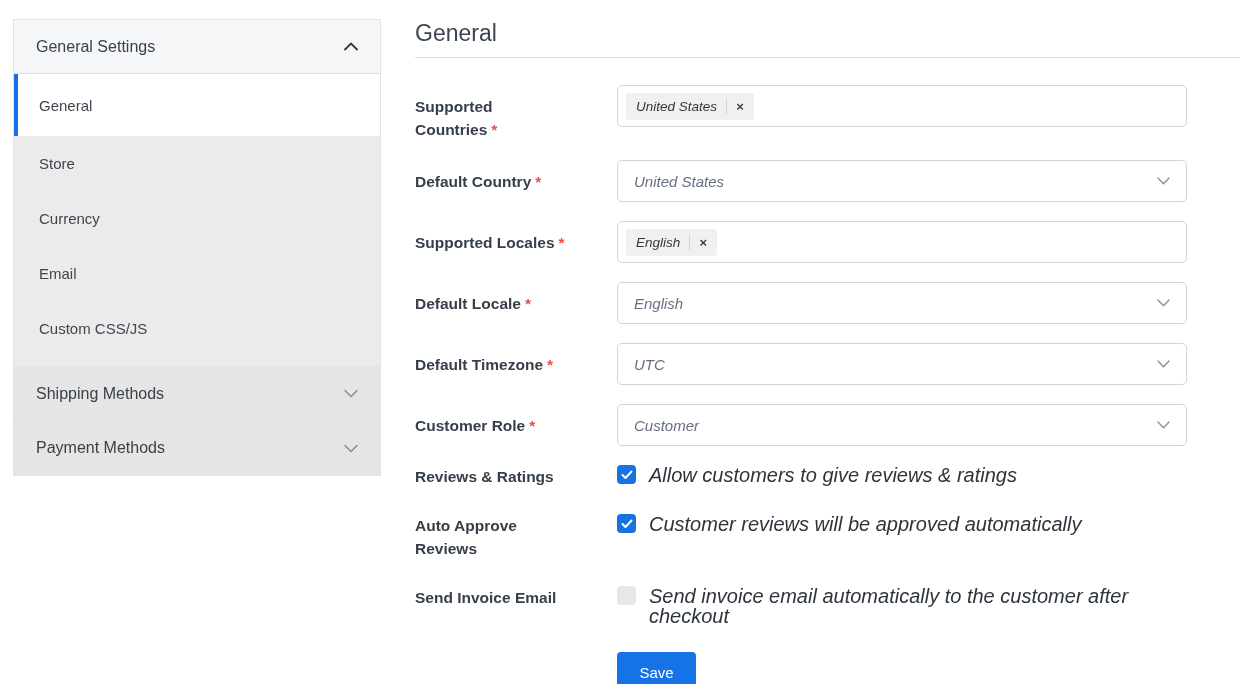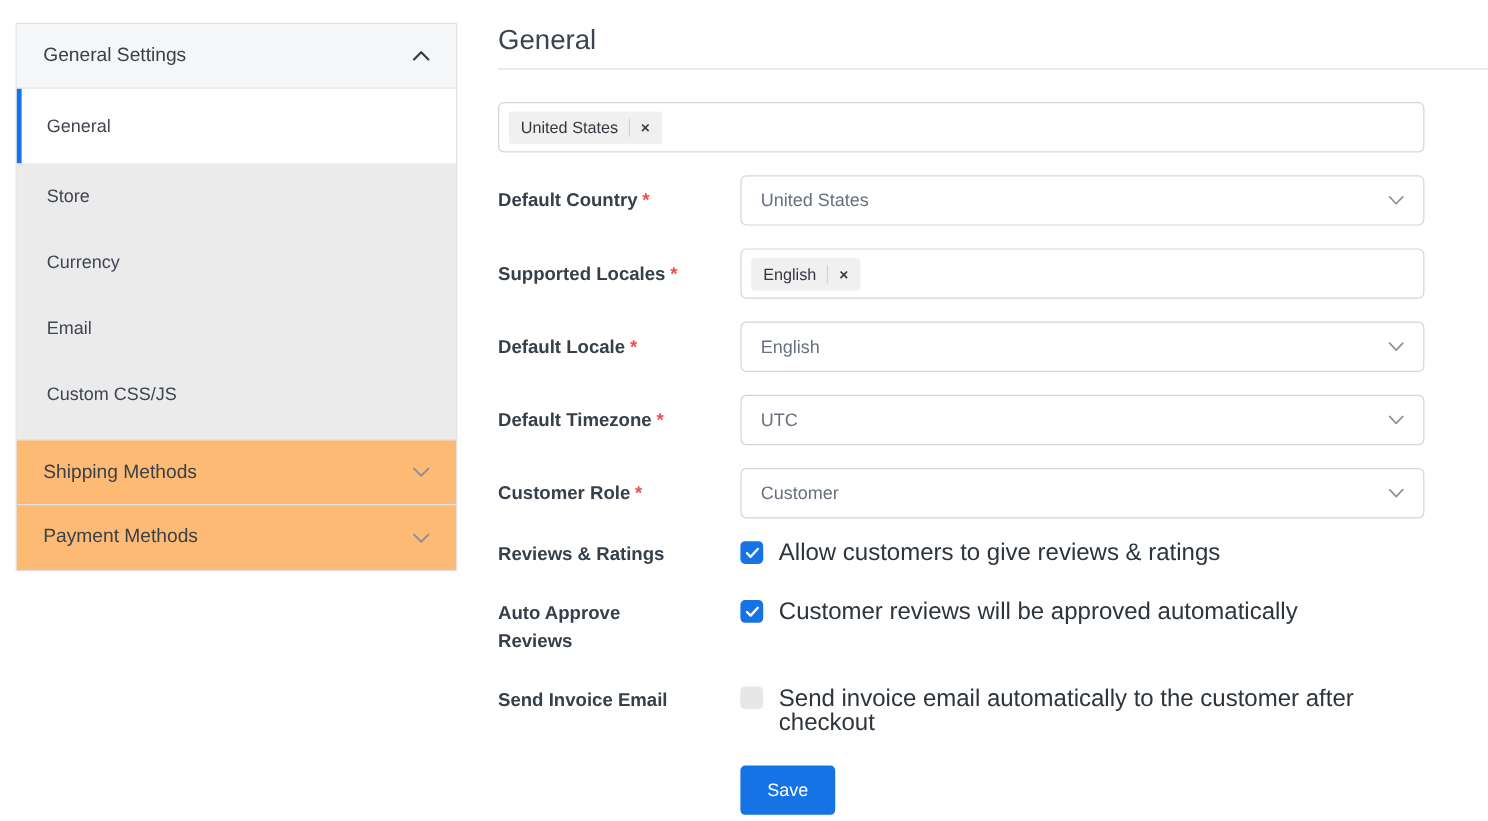--- a/index.html
+++ b/index.html
@@ -11,21 +11,21 @@
 
   
   .sidebar {
     position: absolute; left: 13px; top: 19px; width: 368px;
     border: 1px solid #e2e2e2; background: #fff;
   }
   .sidebar > * { border-bottom: 1px solid #e2e2e2; }
   .sidebar > *:last-child { border-bottom: none; }
   .group-header {
     height: 54px; display: flex; align-items: center; justify-content: space-between;
-    padding: 0 22px; font-size: 16px; color: #3a4149; background: #fdba74; cursor: pointer;
+    padding: 0 22px; font-size: 16px; color: #3a4149; background: #e5e5e5; cursor: pointer;
   }
   .group-header.expanded { background: #f5f6f7; }
   .group-body { background: #ebebeb; padding-bottom: 10px; }
   .nav-item {
     height: 55px; display: flex; align-items: center;
     padding-left: 25px; font-size: 15px; color: #3f4650; cursor: pointer;
   }
   .nav-item.active {
     background: #ffffff; border-left: 4px solid #1673e6; padding-left: 21px; height: 62px;
   }
@@ -35,21 +35,21 @@
   .page-title { font-size: 23px; font-weight: 400; color: #3b4450; margin: 0; line-height: 28px; }
   .title-divider { border-bottom: 1px solid #dadfe3; margin-top: 10px; }
   .form { margin-top: 27px; padding-right: 53px; }
 
   .row { display: flex; margin-bottom: 19px; }
   .row-label {
     width: 202px; flex: none; padding-right: 50px; padding-top: 10px;
     font-weight: 700; font-size: 15.5px; line-height: 23px; color: #37404a;
   }
   .req { color: #f04b4b; margin-left: 4px; font-weight: 700; }
-  .control { flex: 1; position: relative; }
+  .control { flex: 1; position: relative; font-style: italic; }
 
   .selectbox {
     height: 42px; border: 1px solid #d1d5da; border-radius: 5px; background: #fff;
     display: flex; align-items: center; padding: 0 40px 0 16px;
     font-size: 15px; color: #667080; position: relative; cursor: pointer;
   }
   .selectbox .chev { position: absolute; right: 16px; top: 16px; }
 
   .tagbox {
     min-height: 42px; border: 1px solid #d1d5da; border-radius: 5px; background: #fff;
@@ -124,20 +124,23 @@
 
 </aside>
 
 <main class="main">
   <h1 class="page-title">General</h1>
   <div class="title-divider"></div>
 
   <div class="form">
 
     <div class="row">
+      <div class="row-label">
+        <span>Supported Countries</span><span class="req">*</span>
+      </div>
       <div class="control">
         <div class="tagbox">
           <span class="chip">
             <span>United States</span>
             <span class="chip-divider"></span>
             <span class="chip-x">×</span>
           </span>
         </div>
       </div>
     </div>

